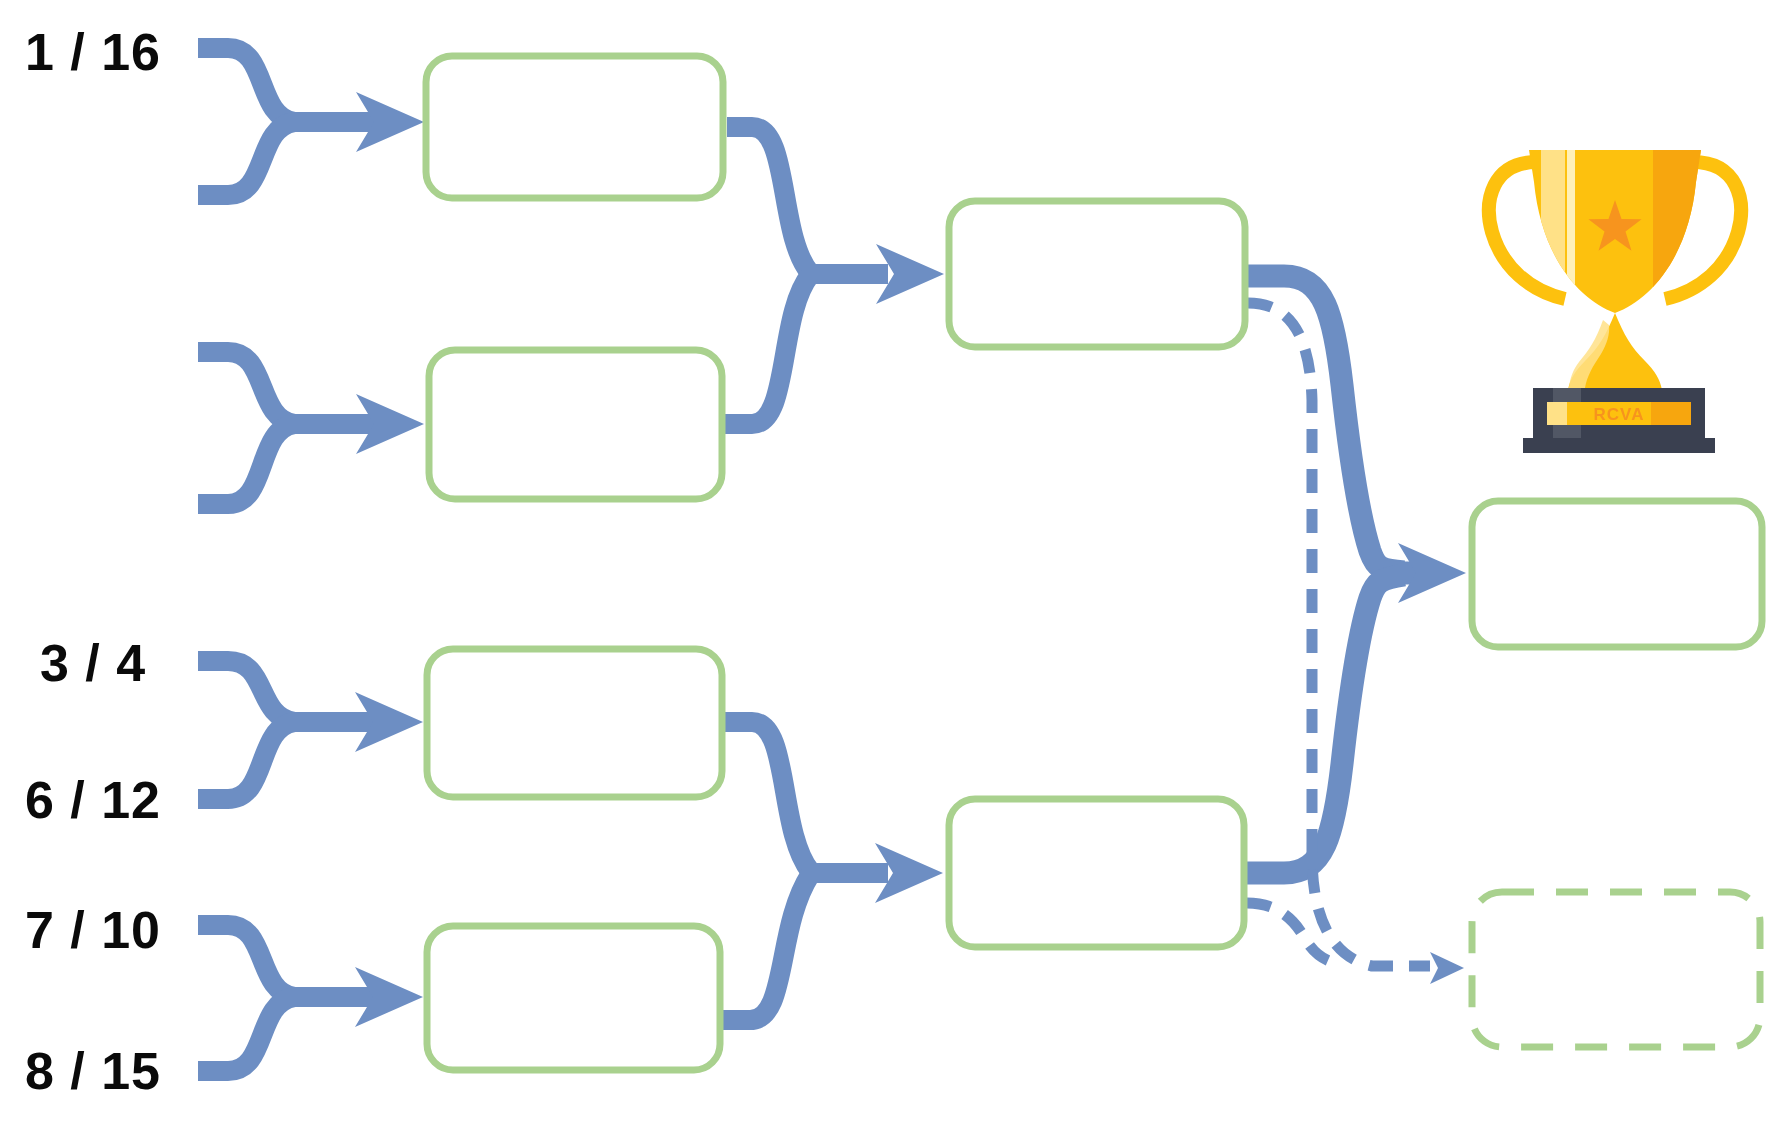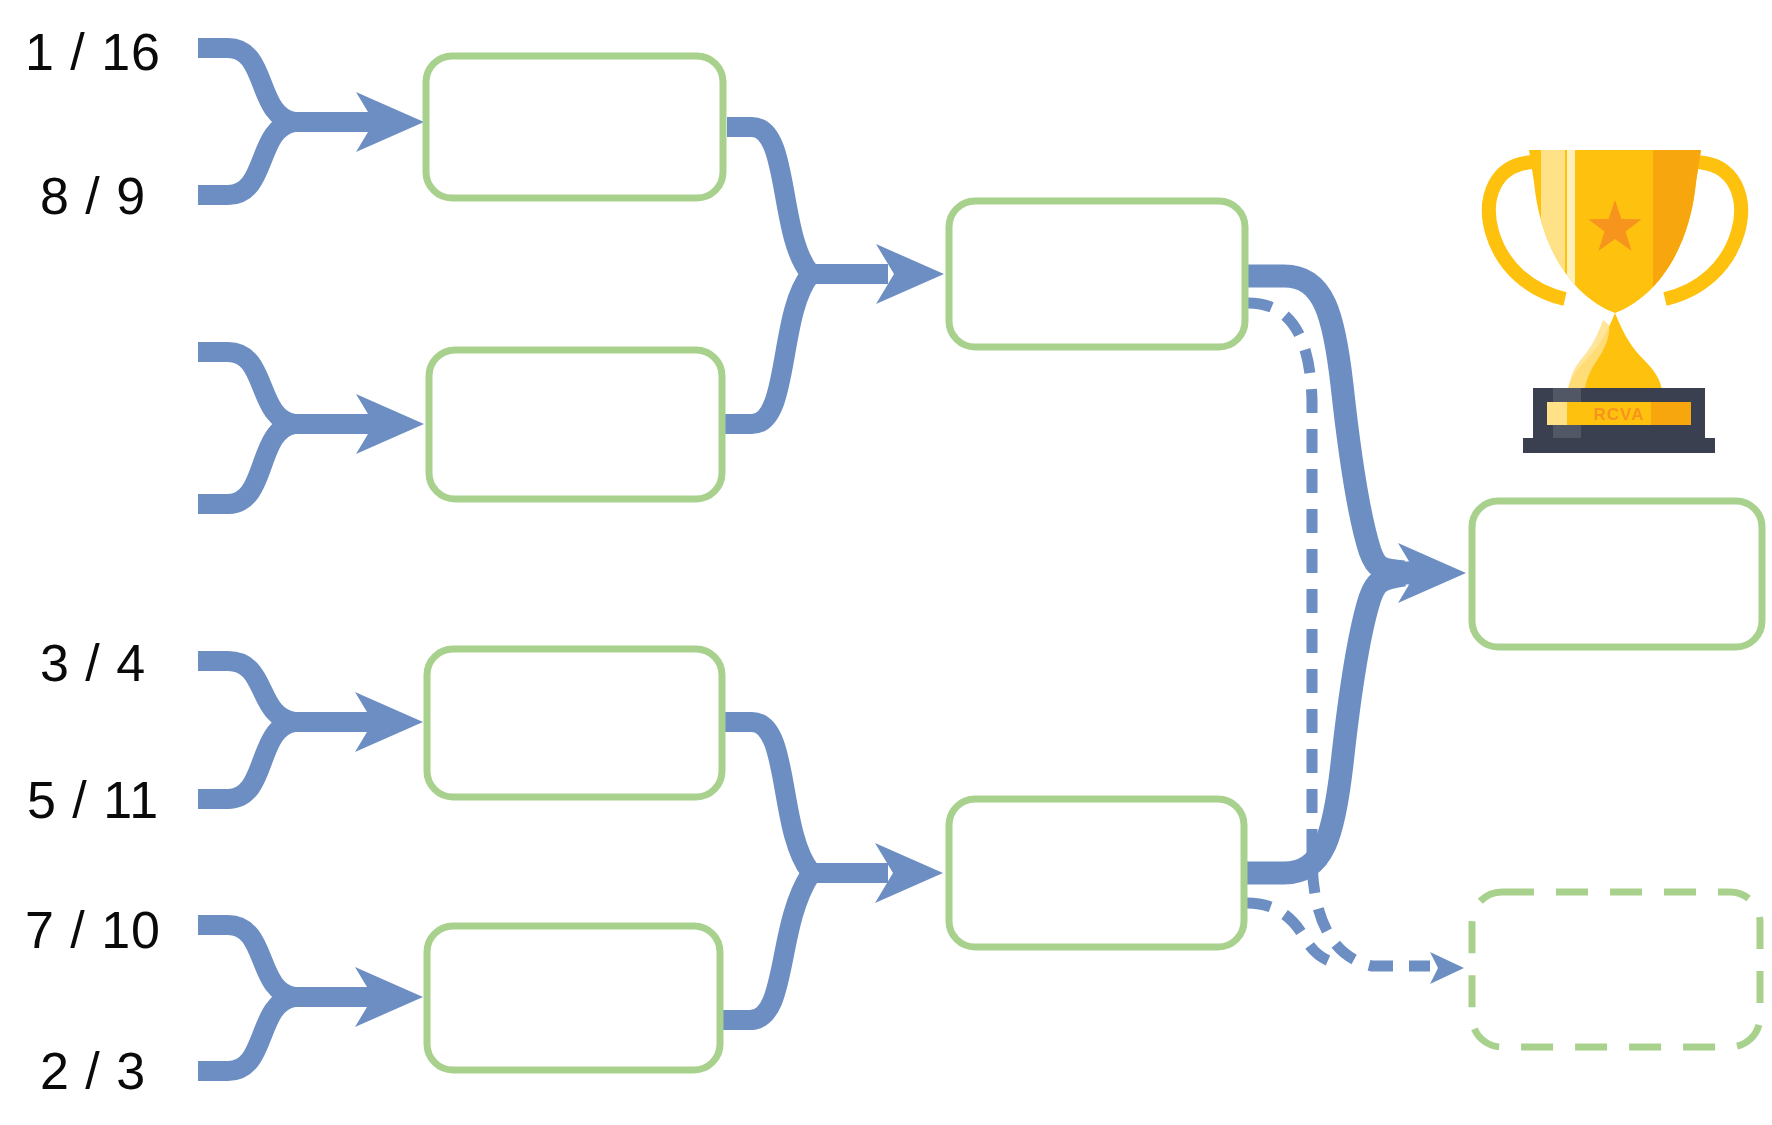--- a/index.html
+++ b/index.html
@@ -16,37 +16,36 @@
     left:0;top:0;
     width:1772px;height:1125px;
   }
   .seed-label{
     position:absolute;
     left:8px;
     width:170px;
     text-align:center;
     font-size:52px;
     line-height:52px;
-    font-weight:400;
+    font-weight:700;
     color:#0a0a0a;
     letter-spacing:1px;
     white-space:nowrap;
   }
 </style>
 </head>
 <body>
 
 <div class="stage">
 
   <div class="seed-label" style="top:26px">1 / 16</div>
-  <div class="seed-label" style="top:170px">8 / 9</div>
   <div class="seed-label" style="top:637px">3 / 4</div>
-  <div class="seed-label" style="top:774px">5 / 11</div>
+  <div class="seed-label" style="top:774px">6 / 12</div>
   <div class="seed-label" style="top:904px">7 / 10</div>
-  <div class="seed-label" style="top:1045px">2 / 3</div>
+  <div class="seed-label" style="top:1045px">8 / 15</div>
 
   <svg class="bracket-svg" viewBox="0 0 1772 1125">
 
     <g stroke="#6D8EC3" stroke-width="20" fill="none" stroke-linejoin="round" stroke-linecap="butt">
 
       <path d="M198 48 H228 C268 48 256 116 294 122"></path>
       <path d="M198 195 H228 C268 195 256 128 294 122"></path>
       <path d="M288 122 H374"></path>
 
       <path d="M198 352 H228 C268 352 256 418 294 424"></path>

